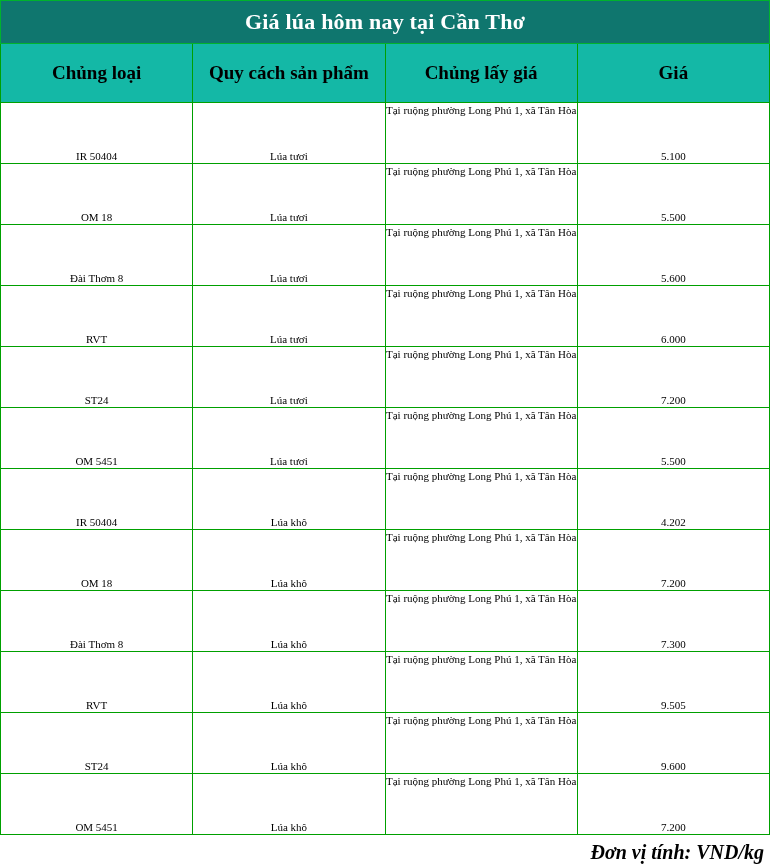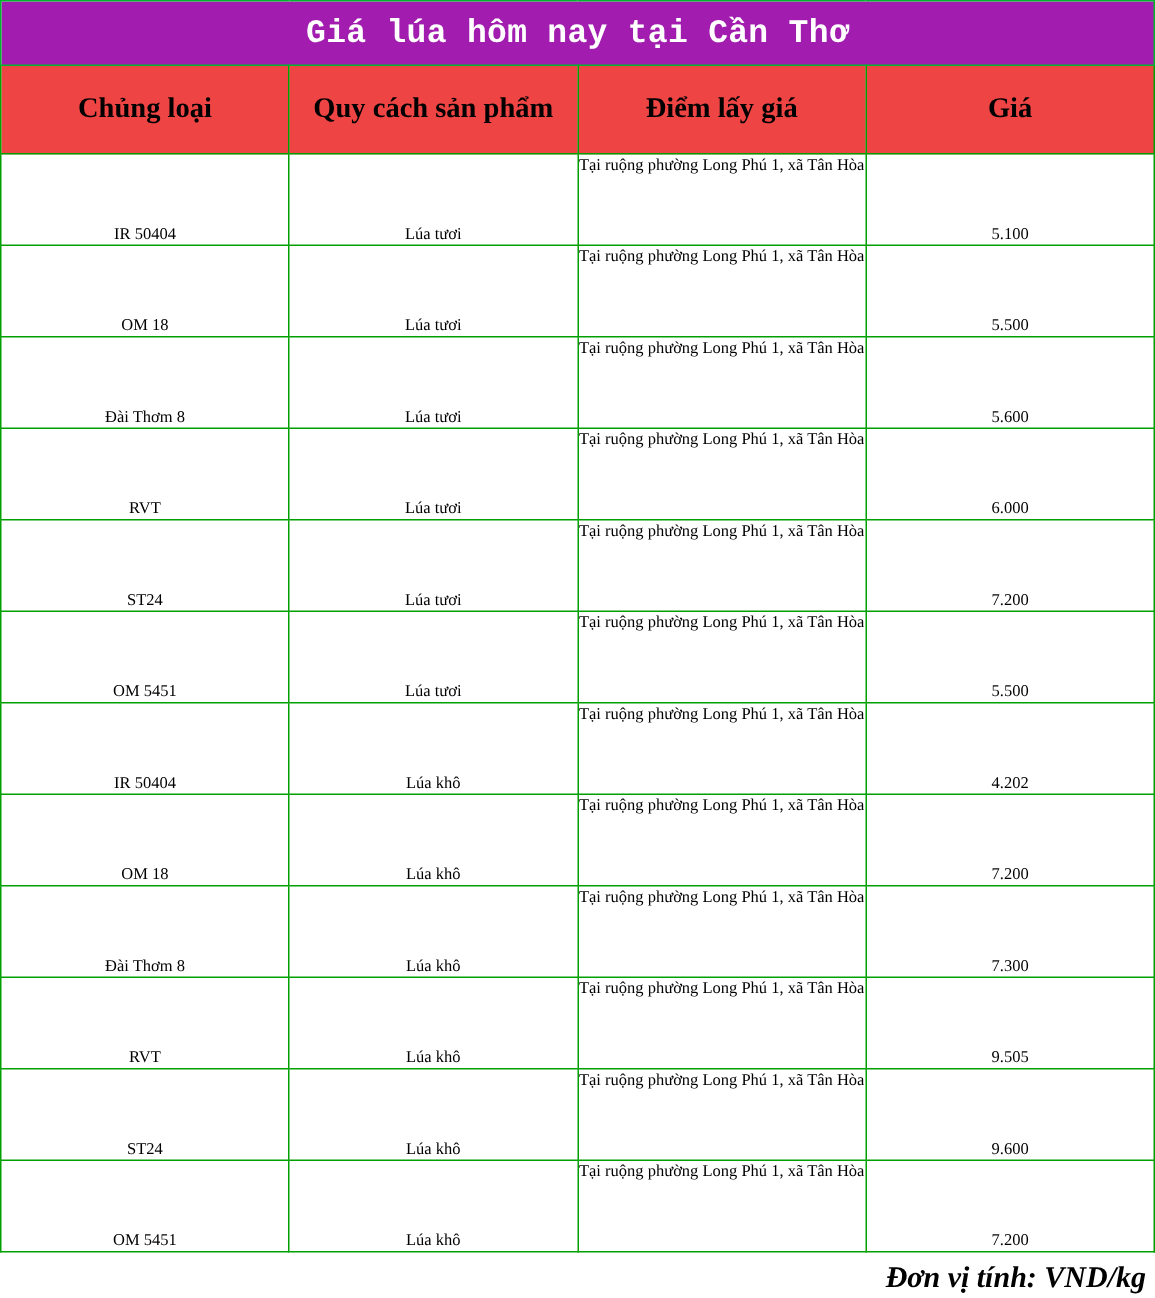--- a/index.html
+++ b/index.html
@@ -24,32 +24,31 @@
     width: 770px;
     border-collapse: collapse;
     table-layout: fixed;
   }
   table.price-table td,
   table.price-table th {
     border: 1px solid #00a000;
     padding: 0;
   }
   .title-cell {
-    background: #a21caf;
+    background: #0f766e;
     color: #ffffff;
     font-size: 22px;
     font-weight: bold;
     text-align: center;
     height: 42px;
     letter-spacing: 0.2px;
     border: 1px solid #00b32d !important;
-    font-family: Liberation Mono, monospace;
   }
   .head-cell {
-    background: #ef4444;
+    background: #14b8a6;
     color: #000000;
     font-size: 19px;
     font-weight: bold;
     text-align: center;
     height: 58px;
     line-height: 1.25;
     padding: 2px 6px;
   }
   .body-cell {
     height: 60px;
@@ -91,21 +90,21 @@
 
 <div class="sheet">
   <table class="price-table">
     <thead>
       <tr>
         <th class="title-cell" colspan="4">Giá lúa hôm nay tại Cần Thơ</th>
       </tr>
       <tr>
         <th class="head-cell col-type">Chủng loại</th>
         <th class="head-cell col-spec">Quy cách sản phẩm</th>
-        <th class="head-cell col-place">Điểm lấy giá</th>
+        <th class="head-cell col-place">Chủng lấy giá</th>
         <th class="head-cell col-price">Giá</th>
       </tr>
     </thead>
     <tbody>
       <tr>
         <td class="body-cell cell-type">IR 50404</td>
         <td class="body-cell cell-spec">Lúa tươi</td>
         <td class="body-cell cell-place">Tại ruộng phường Long Phú 1, xã Tân Hòa</td>
         <td class="body-cell cell-price">5.100</td>
       </tr>

